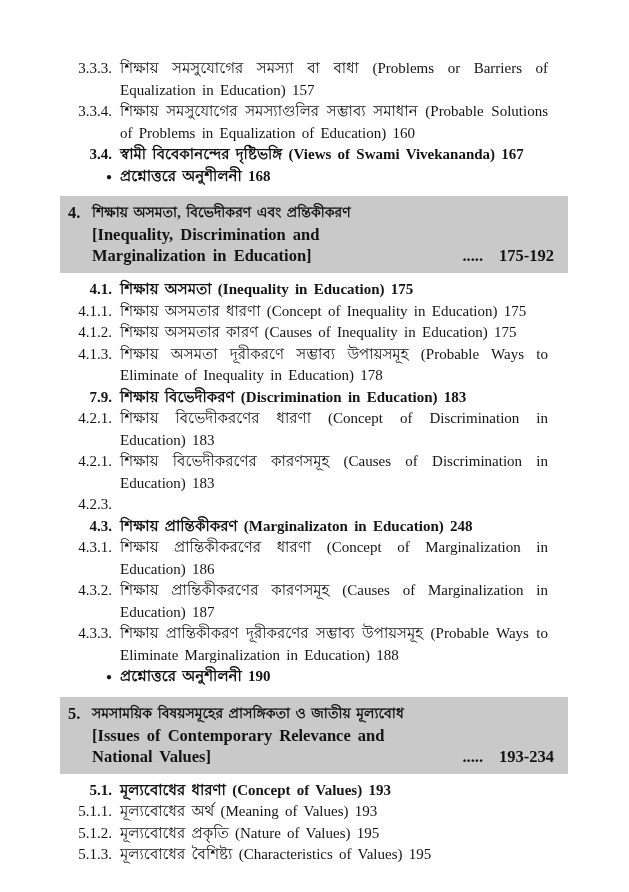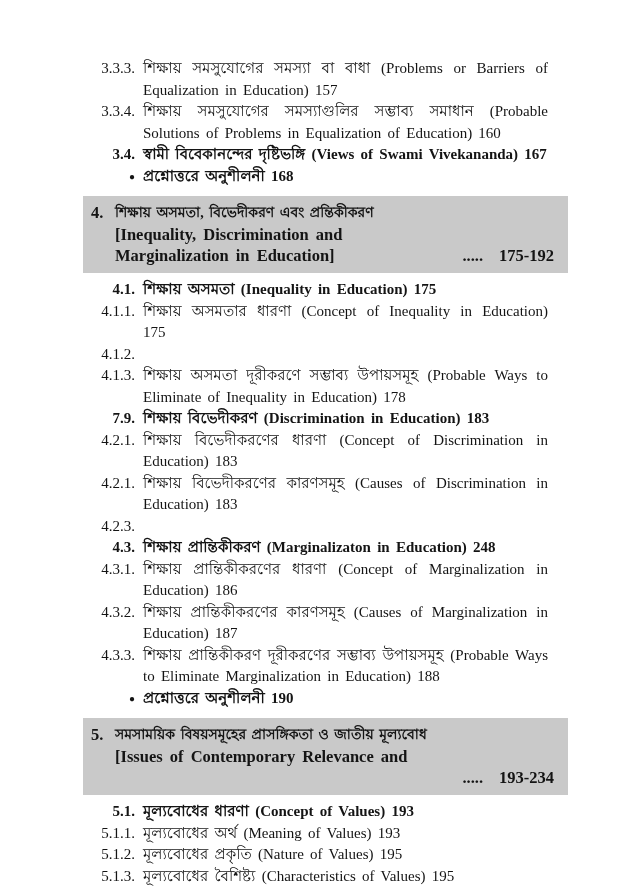--- a/index.html
+++ b/index.html
@@ -6,21 +6,21 @@
   html, body { width: 629px; height: 892px; }
   body {
     background: #ffffff;
     color: #141414;
     font-family: "Liberation Serif", "DejaVu Serif", serif;
     overflow: hidden;
   }
   .page {
     width: 629px;
     height: 892px;
-    padding: 58px 81px 0 95px;
+    padding: 58px 81px 0 72px;
     display: flex;
     flex-direction: column;
   }
   
   .row {
     display: flex;
     font-size: 15px;
     line-height: 21.5px;
   }
   .row.bold { font-weight: bold; }
@@ -119,20 +119,21 @@
         <span class="txt">শিক্ষায় অসমতা (Inequality in Education) 175</span>
       </div>
       <div class="row">
         <span class="num">4.1.1.</span>
         <span class="gap"></span>
         <span class="txt">শিক্ষায় অসমতার ধারণা (Concept of Inequality in Education) 175</span>
       </div>
       <div class="row">
         <span class="num">4.1.2.</span>
         <span class="gap"></span>
+        <span class="txt">শিক্ষায় অসমতার কারণ (Causes of Inequality in Education) 175</span>
       </div>
       <div class="row">
         <span class="num">4.1.3.</span>
         <span class="gap"></span>
         <span class="txt">শিক্ষায় অসমতা দূরীকরণে সম্ভাব্য উপায়সমূহ (Probable Ways to Eliminate of Inequality in Education) 178</span>
       </div>
       <div class="row bold">
         <span class="num">7.9.</span>
         <span class="gap"></span>
         <span class="txt">শিক্ষায় বিভেদীকরণ (Discrimination in Education) 183</span>
@@ -176,20 +177,21 @@
         <span class="gap"></span>
         <span class="txt">প্রশ্নোত্তরে অনুশীলনী 190</span>
       </div>
       <div class="secbox">
         <div class="brow">
           <span class="bnum">5.</span>
           <div class="bcontent">
             <div class="bn-title">সমসাময়িক বিষয়সমূহের প্রাসঙ্গিকতা ও জাতীয় মূল্যবোধ</div>
             <div class="en-line">[Issues of Contemporary Relevance and</div>
             <div class="en-line lastline">
+              <span>National Values]</span>
               <span class="dots-range">
                 <span>.....</span>
                 <span>193-234</span>
               </span>
             </div>
           </div>
         </div>
       </div>
       <div class="row bold">
         <span class="num">5.1.</span>

